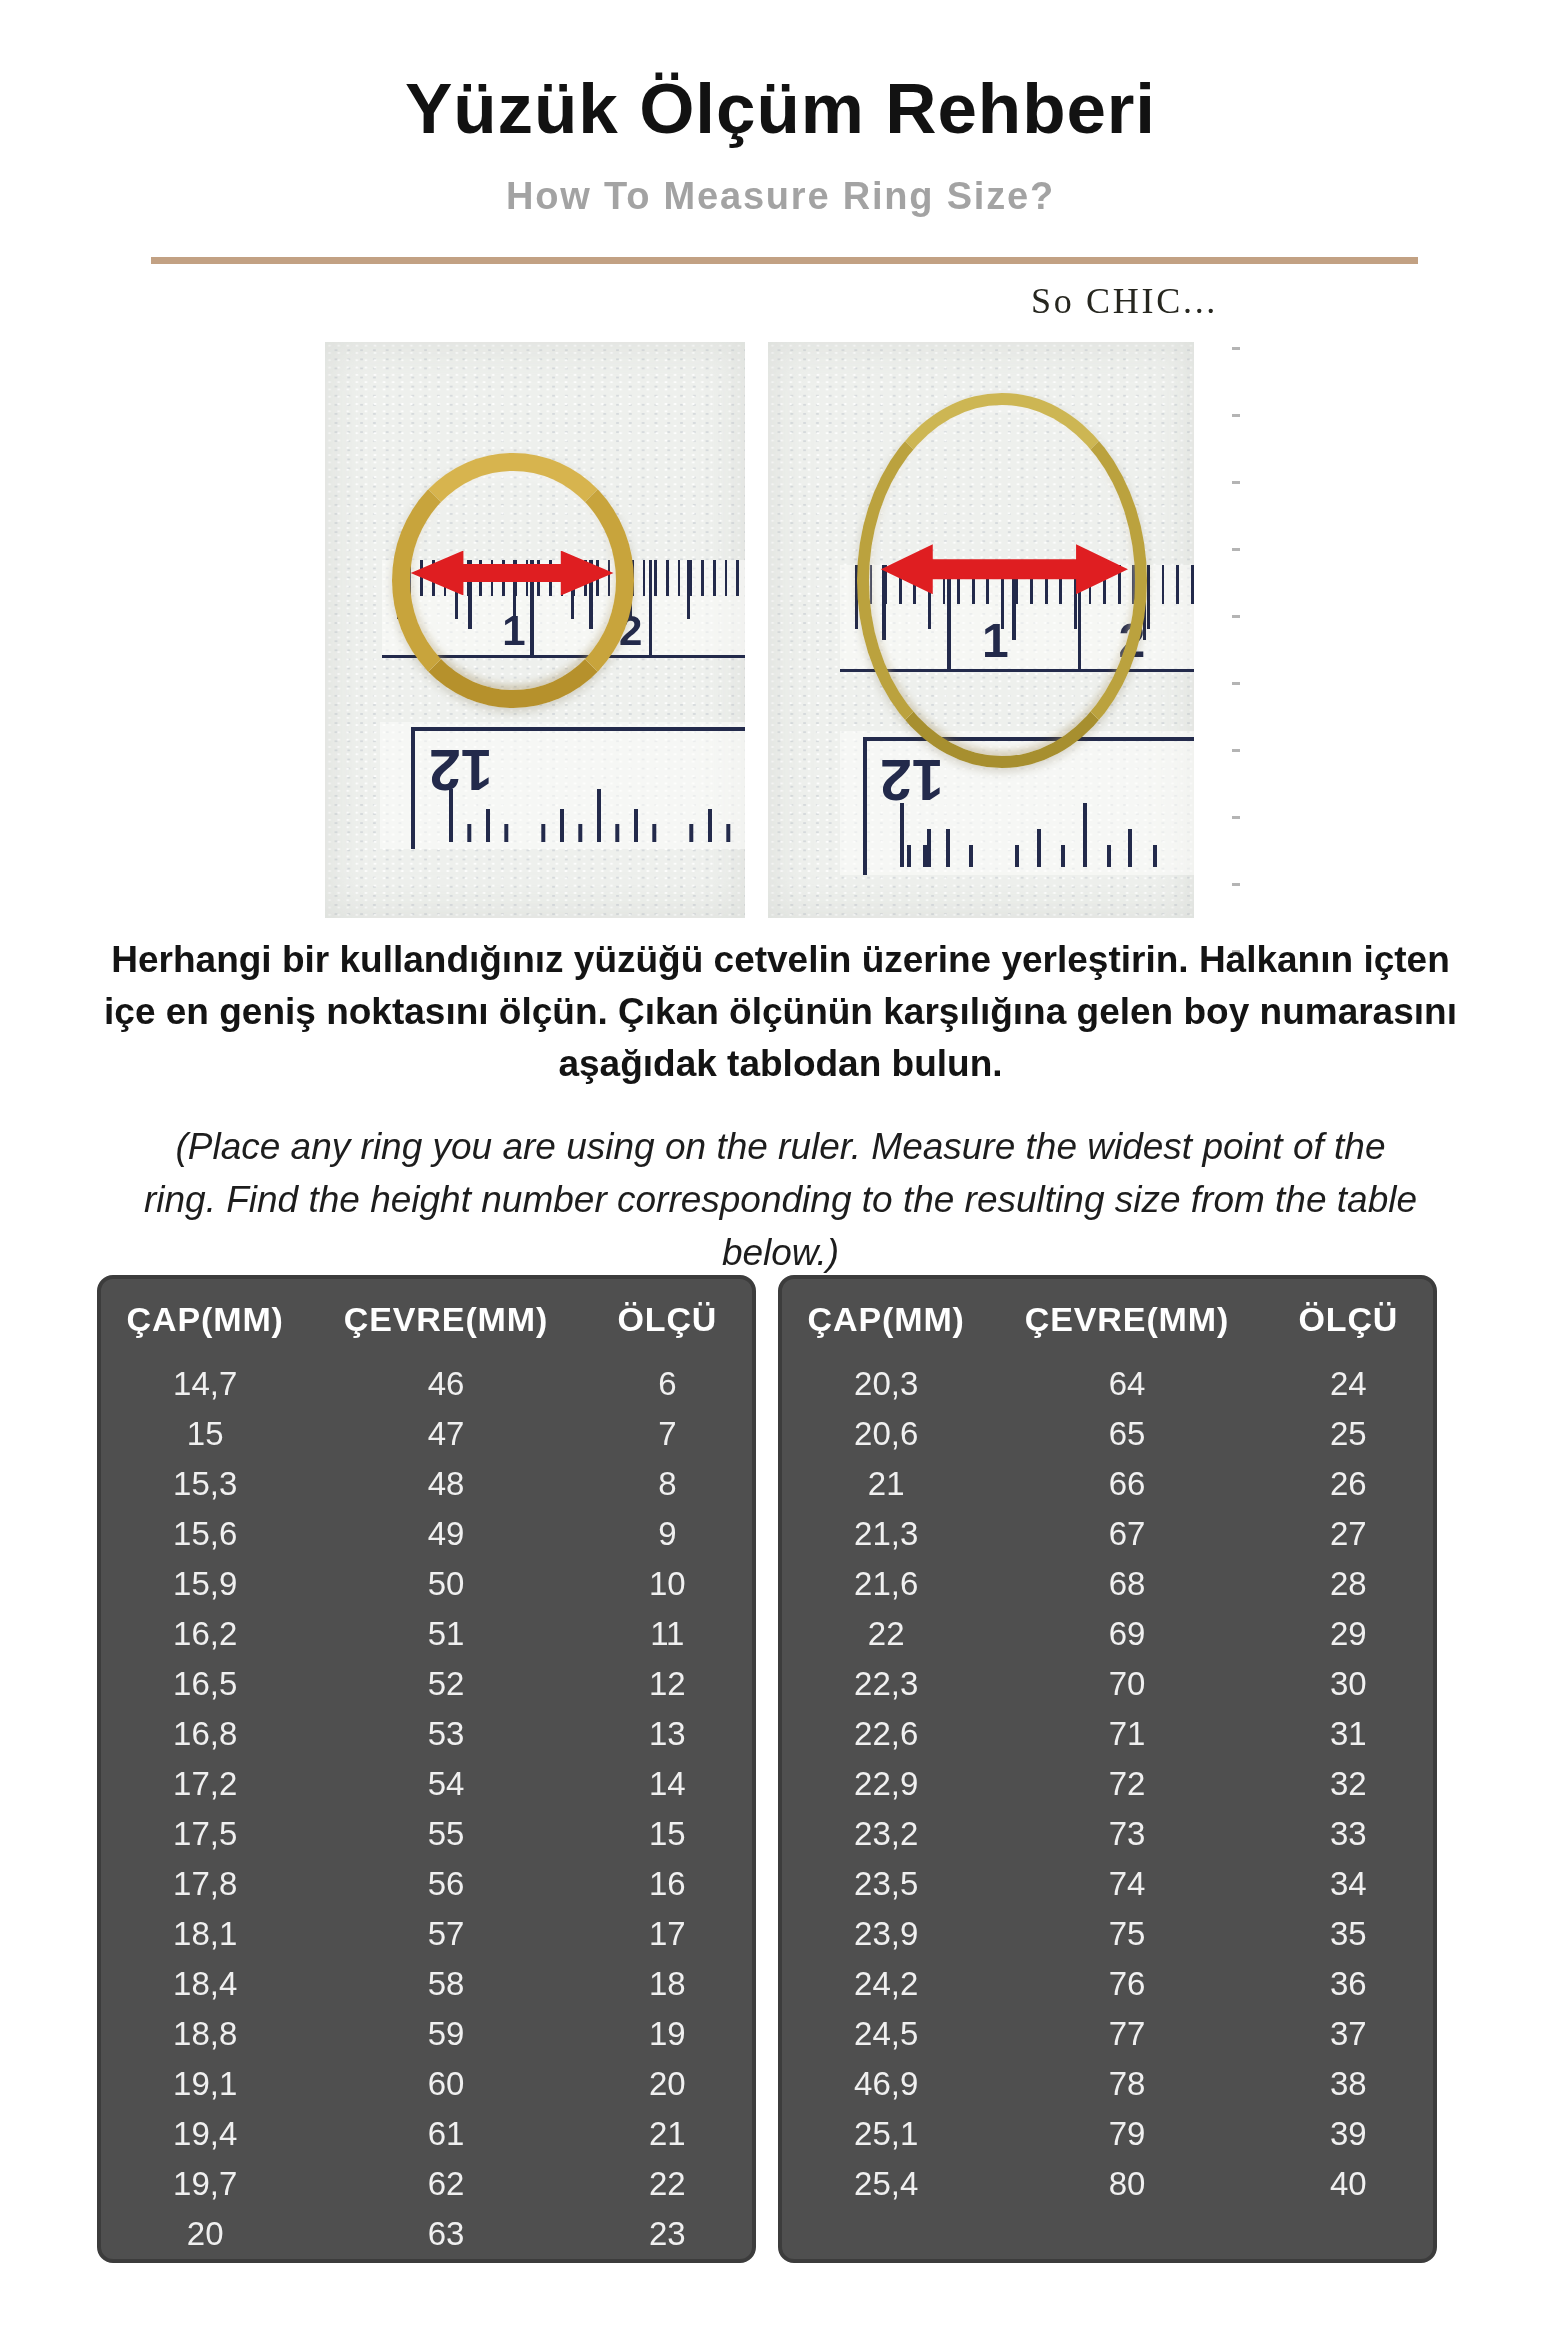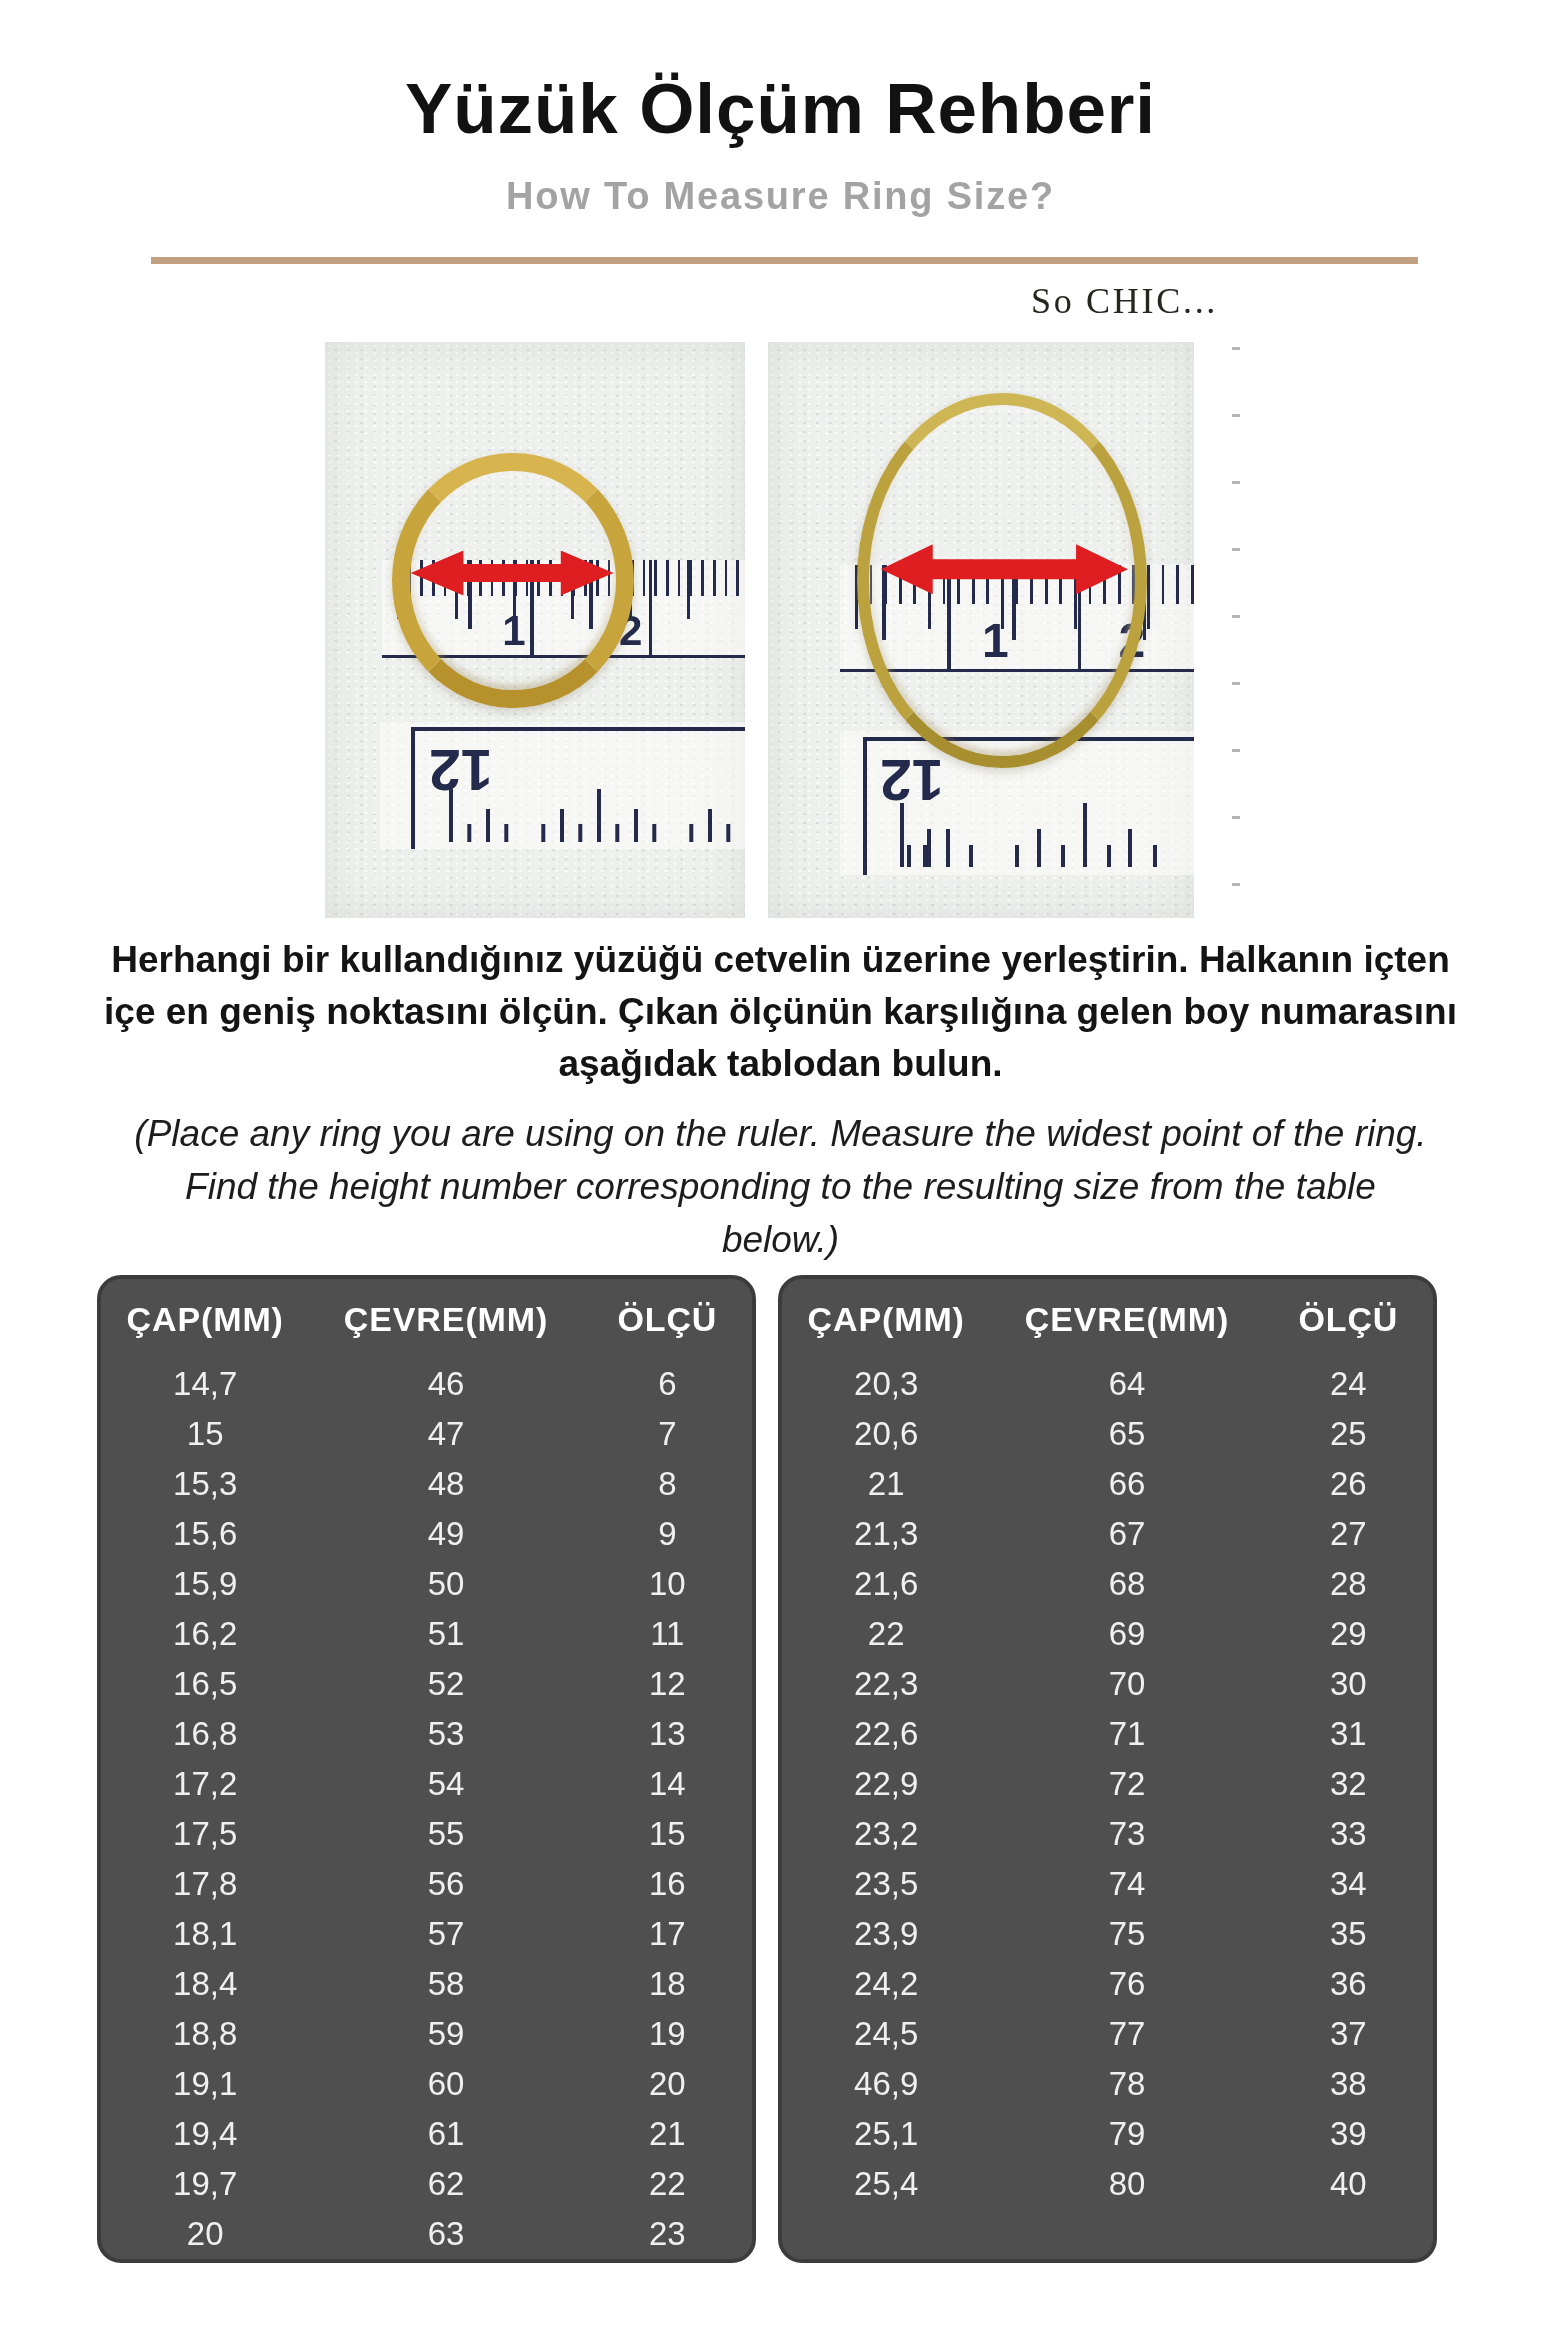--- a/index.html
+++ b/index.html
@@ -79,26 +79,26 @@
     clip-path:polygon(0 50%,26% 0,26% 30%,74% 30%,74% 0,100% 50%,74% 100%,74% 70%,26% 70%,26% 100%);}
   .photo-b .arrow{left:26.5%;top:35.1%;width:58%;height:8.7%;
     clip-path:polygon(0 50%,21% 0,21% 30%,79% 30%,79% 0,100% 50%,79% 100%,79% 70%,21% 70%,21% 100%);}
 
   .dash-col{position:absolute;left:1232px;top:347px;width:8.2px;height:610px;
             background:repeating-linear-gradient(180deg,#b4b4b4 0 2.7px,transparent 2.7px 67px);}
 
   
   .instr-tr{position:absolute;top:934px;left:84px;right:84px;margin:0;text-align:center;
             font-size:37px;line-height:52px;font-weight:700;color:#141414;}
-  .instr-en{position:absolute;top:1104px;left:119px;right:119px;margin:3px;text-align:center;
+  .instr-en{position:absolute;top:1104px;left:119px;right:119px;margin:16px;text-align:center;
             font-size:37px;line-height:53px;font-style:italic;font-weight:400;color:#1d1d1d;}
 
   
   .size-table{position:absolute;top:1275px;height:980px;background:#4f4f4f;
-              border:4.6px solid #3c3c3c;border-radius:24px;overflow:hidden;}
+              border:4.6px solid #3c3c3c;border-radius:16px;overflow:hidden;}
   .table-left{left:97px;width:651px;}
   .table-right{left:778px;width:651px;}
   .thead,.trow{display:grid;grid-template-columns:32% 42% 26%;align-items:center;}
   .thead{height:80px;font-size:34px;font-weight:700;color:#ffffff;letter-spacing:0.9px;}
   .trow{height:50px;font-size:33px;font-weight:400;color:#f0f0f0;}
   .th,.td{text-align:center;white-space:nowrap;}
 </style>
 </head>
 <body>
 

